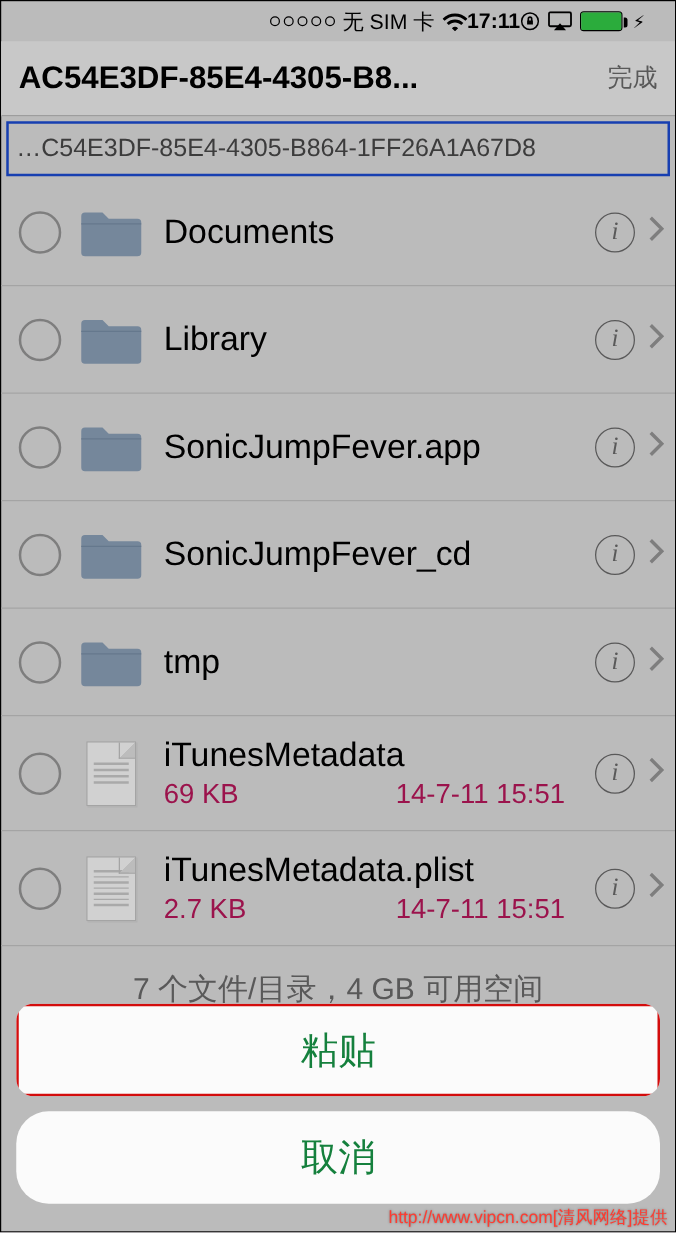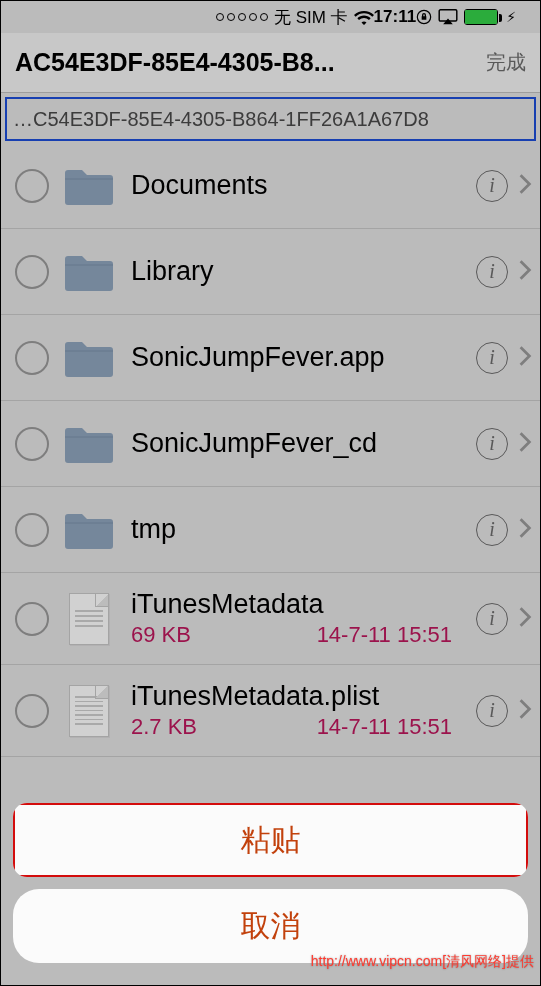--- a/index.html
+++ b/index.html
@@ -71,33 +71,33 @@
   .summary {
     text-align: center; font-size: 24px; color: #6d6d6d; padding: 18px 0 10px;
   }
   
   .sheet {
     position: absolute; left: 0; right: 0; bottom: 22px; padding: 0 12px; z-index: 10;
   }
   .sheet-group { border-radius: 14px; overflow: hidden; background: #fbfbfb; }
   .sheet button {
     width: 100%; height: 74px; border: none; background: #fbfbfb; font-size: 30px;
-    color: #c2410c; font-family: inherit;
+    color: #15803d; font-family: inherit;
   }
   .sheet .paste-wrap {
     display:flex; align-items:center; justify-content:center; height:74px;
   }
   .sheet .paste-box {
     border: 2px solid #d30c0c; padding: 6px 60px;
   }
   .sheet-gap { height: 12px; }
   .sheet .cancel { border-radius: 26px; font-weight: 500; }
   
   .watermark {
-    position: absolute; right: 6px; bottom: 14px; z-index: 20;
+    position: absolute; right: 6px; bottom: 2px; z-index: 20;
     font-size: 14px; color: #ff3b30; text-shadow: 0 0 2px rgba(0,0,0,.4);
     font-family: Arial, sans-serif;
   }
   
   .folder-icon svg { display:block; }
   .file-icon {
     width: 40px; height: 52px; background: #fff; border: 1px solid #c8c8c8; position: relative;
     display:flex; flex-direction:column; justify-content:center; gap:3px; padding:6px 5px;
     box-shadow: 1px 1px 0 rgba(0,0,0,.05);
   }
@@ -289,20 +289,21 @@
         </div>
       </div>
       <span class="info">i</span>
       <span class="chev"><svg width="14" height="22" viewBox="0 0 12 20">
             <path d="M2 2l8 8-8 8" fill="none" stroke="#9a9a9a" stroke-width="2.5"></path>
           </svg></span>
     </div>
 
   </div>
 
+  <div class="summary">7 个文件/目录，4 GB 可用空间</div>
 
   <div class="dim"></div>
 
   <div class="sheet">
     <div class="sheet-group">
       <div class="paste-wrap">
         <button class="paste-box">粘贴</button>
       </div>
     </div>
     <div class="sheet-gap"></div>

